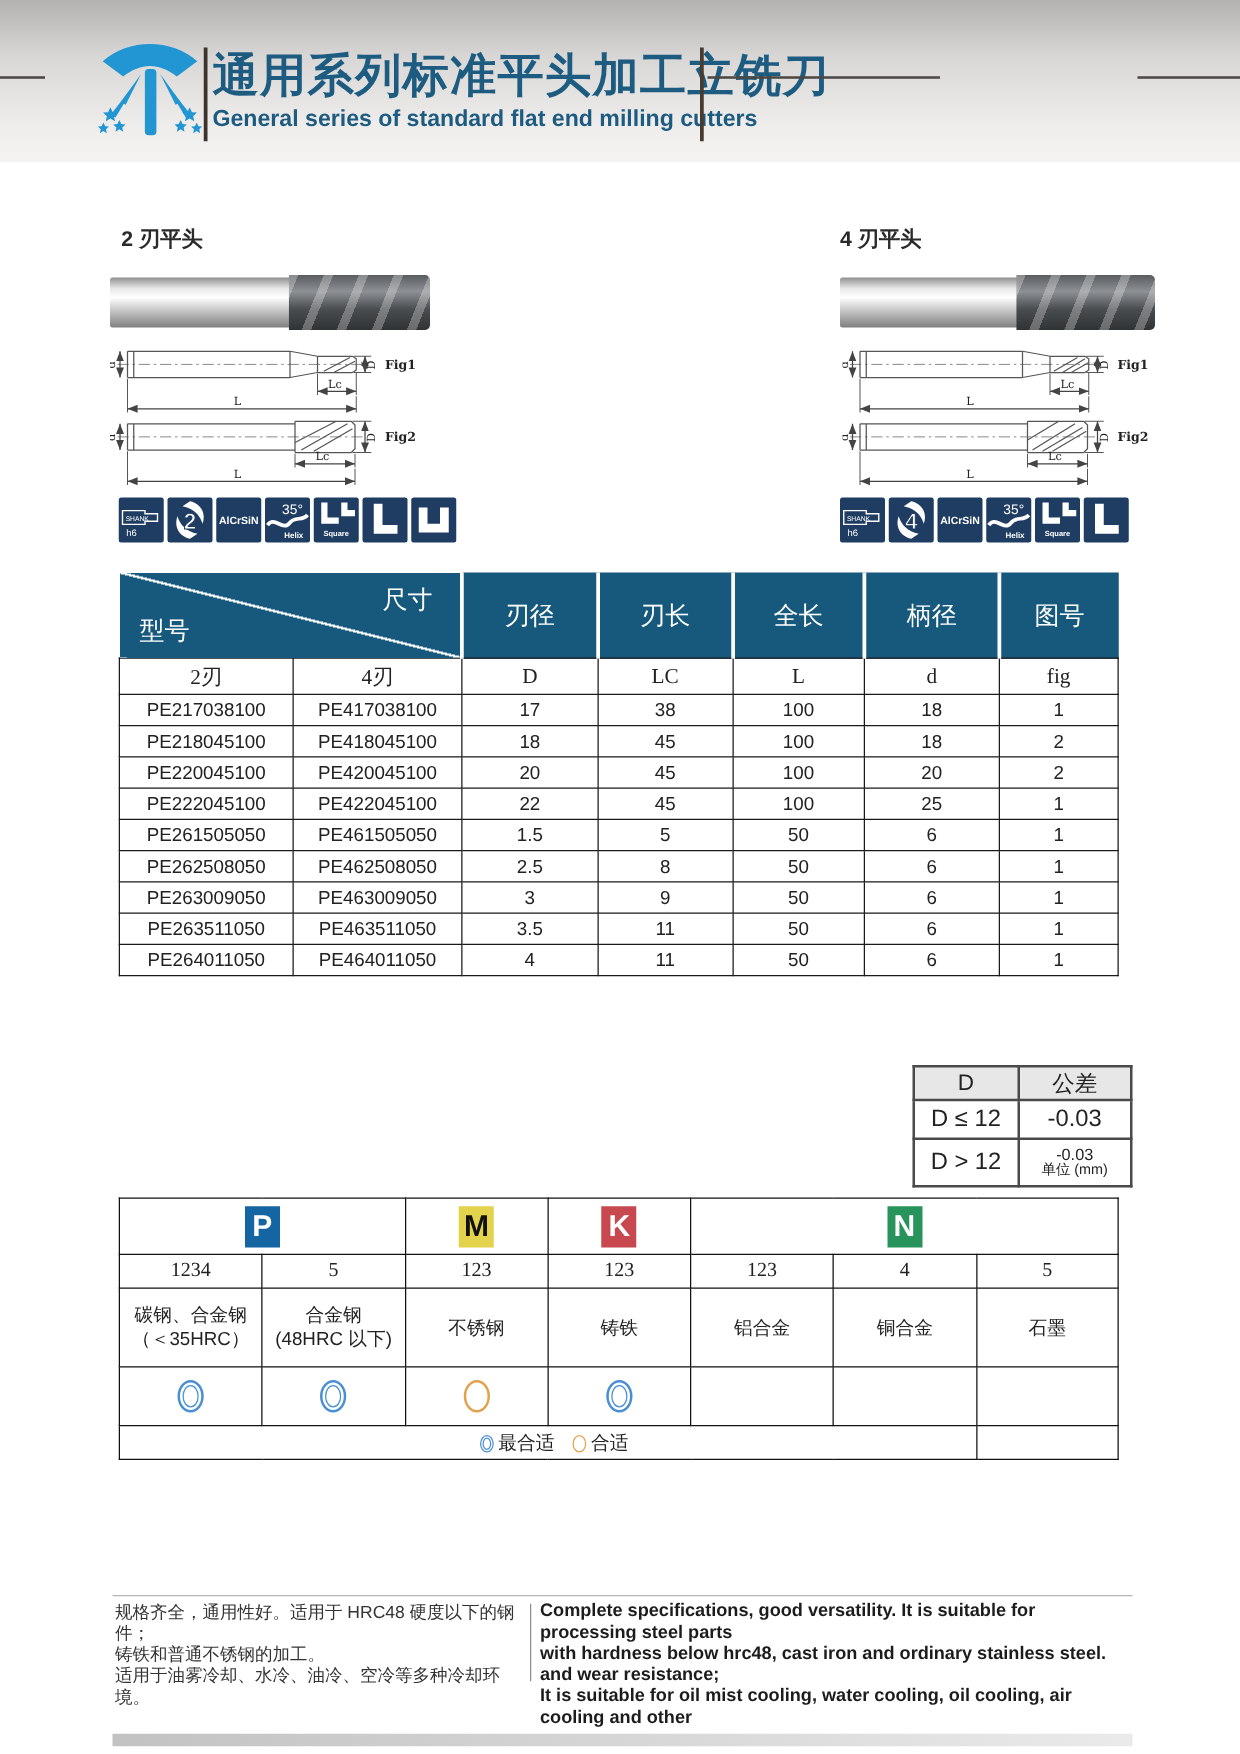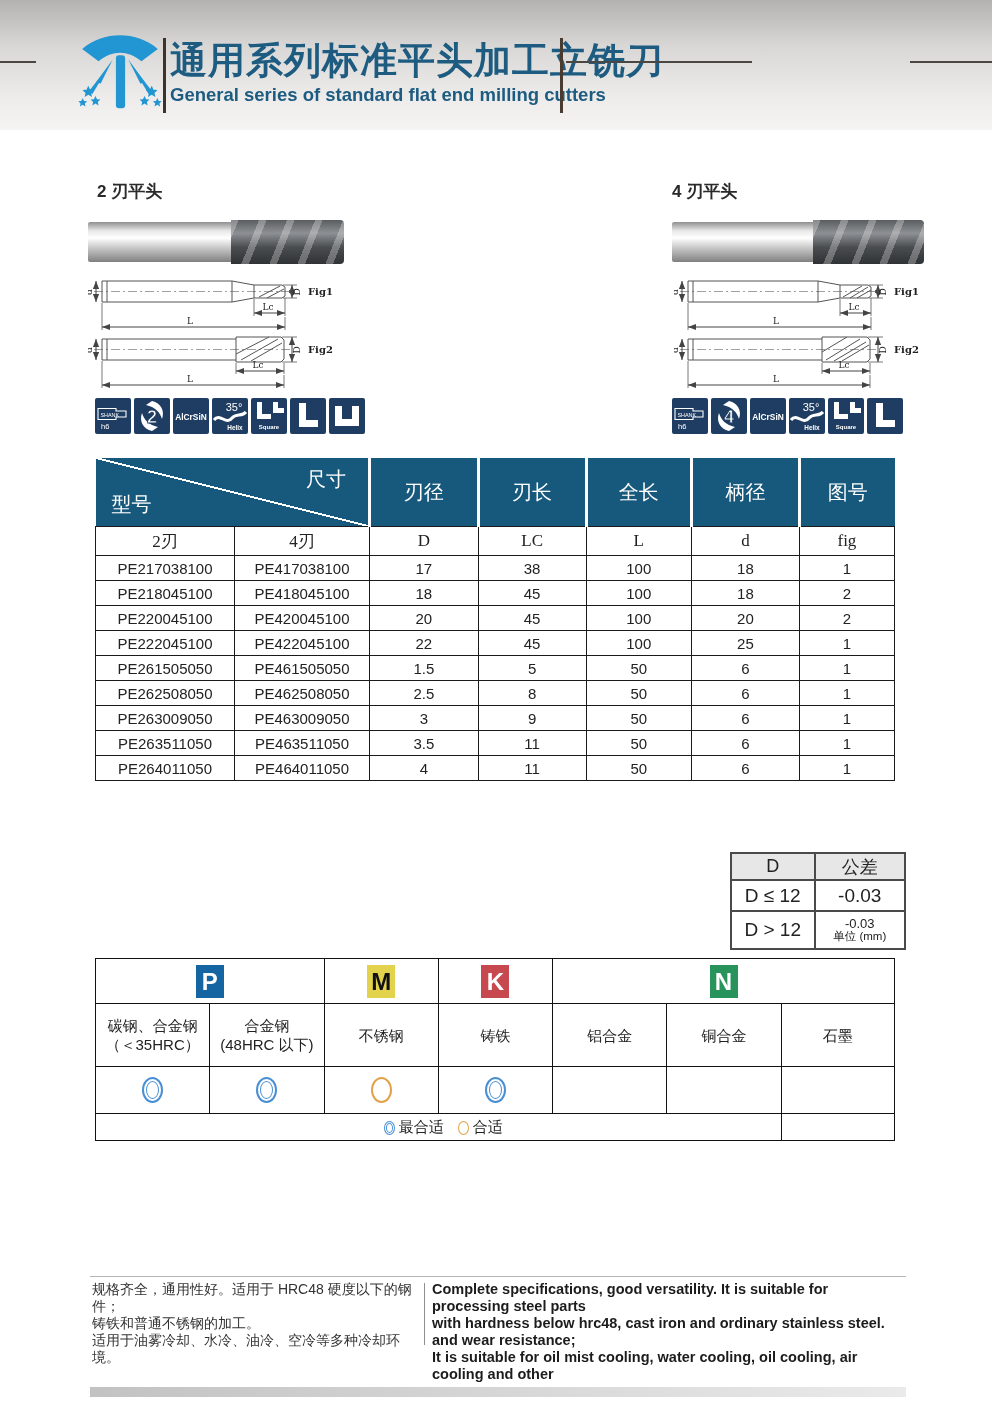--- a/index.html
+++ b/index.html
@@ -491,20 +491,29 @@
         <td>
           <span class="pbadge" style="background: rgb(227, 210, 75); color: rgb(17, 17, 17);">M</span>
         </td>
         <td>
           <span class="pbadge" style="background: rgb(199, 73, 79); color: rgb(255, 255, 255);">K</span>
         </td>
         <td colspan="3">
           <span class="pbadge" style="background: rgb(40, 147, 91); color: rgb(255, 255, 255);">N</span>
         </td>
       </tr>
+      <tr class="mat-codes">
+        <td>1234</td>
+        <td>5</td>
+        <td>123</td>
+        <td>123</td>
+        <td>123</td>
+        <td>4</td>
+        <td>5</td>
+      </tr>
       <tr class="mat-names">
         <td>
               <div>碳钢、合金钢</div>
               <div>（＜35HRC）</div>
             </td>
         <td>
               <div>合金钢</div>
               <div>(48HRC 以下)</div>
             </td>
         <td>

